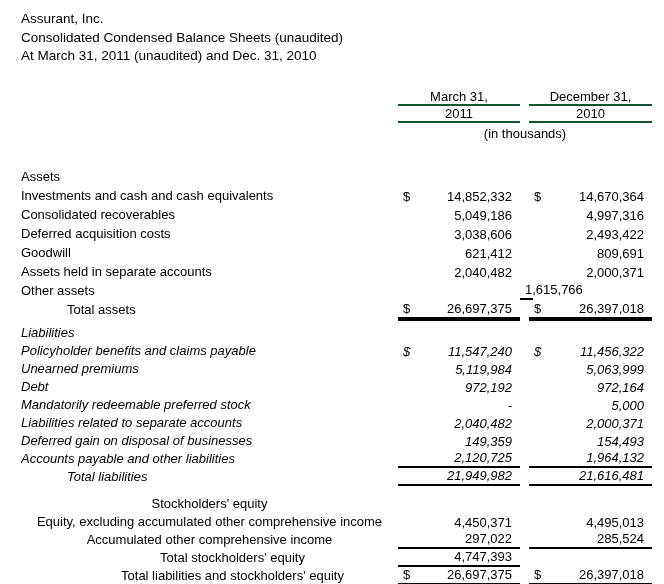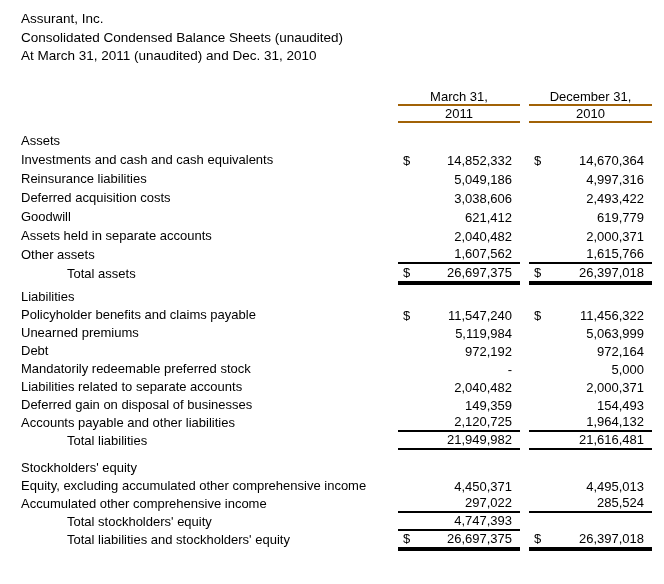--- a/index.html
+++ b/index.html
@@ -20,34 +20,34 @@
     line-height: 18.5px;
     white-space: nowrap;
   }
   .grid-row {
     display: grid;
     grid-template-columns: 377px 122px 9px 123px;
   }
   .hdr-block { margin-top: 23px; }
   .hcell {
     text-align: center;
-    border-bottom: 2px solid #a16207;
+    border-bottom: 2px solid #14532d;
     height: 15px; line-height: 15px;
     box-sizing: content-box;
     white-space: nowrap;
   }
   .units {
     grid-column: 2 / 5;
     text-align: center;
     height: 18px; line-height: 18px;
     margin-top: 2px;
   }
-  #sections { margin-top: 8px; }
-  .sec-1 { margin-top: 5px; }
-  .sec-2 { margin-top: 9px; }
+  #sections { margin-top: 24px; }
+  .sec-1 { margin-top: 5px; font-style: italic; }
+  .sec-2 { margin-top: 9px; text-align: center; }
   .row {
     display: grid;
     grid-template-columns: 377px 122px 9px 123px;
     height: 19px;
   }
   .sec-1 .row, .sec-2 .row { height: 18px; }
   .label {
     line-height: 19px;
     white-space: nowrap;
     overflow: hidden;
@@ -93,20 +93,21 @@
       <div class="hcell">December 31,</div>
     </div>
     <div class="grid-row">
       <div></div>
       <div class="hcell">2011</div>
       <div></div>
       <div class="hcell">2010</div>
     </div>
     <div class="grid-row">
       <div></div>
+      <div class="units">(in thousands)</div>
     </div>
   </div>
 
   <div id="sections">
       <div class="sec sec-0">
         <div class="row">
           <div class="label">Assets</div>
         </div>
         <div class="row">
           <div class="label">Investments and cash and cash equivalents</div>
@@ -114,21 +115,21 @@
             <span class="dollar">$</span>
             <span class="val">14,852,332</span>
           </div>
           <div class="gap"></div>
           <div class="vcell">
             <span class="dollar">$</span>
             <span class="val">14,670,364</span>
           </div>
         </div>
         <div class="row">
-          <div class="label">Reinsurance liabilities</div>
+          <div class="label">Consolidated recoverables</div>
           <div class="vcell">
             <span class="dollar"></span>
             <span class="val">5,049,186</span>
           </div>
           <div class="gap"></div>
           <div class="vcell">
             <span class="dollar"></span>
             <span class="val">4,997,316</span>
           </div>
         </div>
@@ -146,41 +147,37 @@
         </div>
         <div class="row">
           <div class="label">Goodwill</div>
           <div class="vcell">
             <span class="dollar"></span>
             <span class="val">621,412</span>
           </div>
           <div class="gap"></div>
           <div class="vcell">
             <span class="dollar"></span>
-            <span class="val">619,779</span>
+            <span class="val">809,691</span>
           </div>
         </div>
         <div class="row">
           <div class="label">Assets held in separate accounts</div>
           <div class="vcell">
             <span class="dollar"></span>
             <span class="val">2,040,482</span>
           </div>
           <div class="gap"></div>
           <div class="vcell">
             <span class="dollar"></span>
             <span class="val">2,000,371</span>
           </div>
         </div>
         <div class="row">
           <div class="label">Other assets</div>
-          <div class="vcell u1">
-            <span class="dollar"></span>
-            <span class="val">1,607,562</span>
-          </div>
           <div class="gap"></div>
           <div class="vcell u1">
             <span class="dollar"></span>
             <span class="val">1,615,766</span>
           </div>
         </div>
         <div class="row">
           <div class="label indent">Total assets</div>
           <div class="vcell u2">
             <span class="dollar">$</span>

